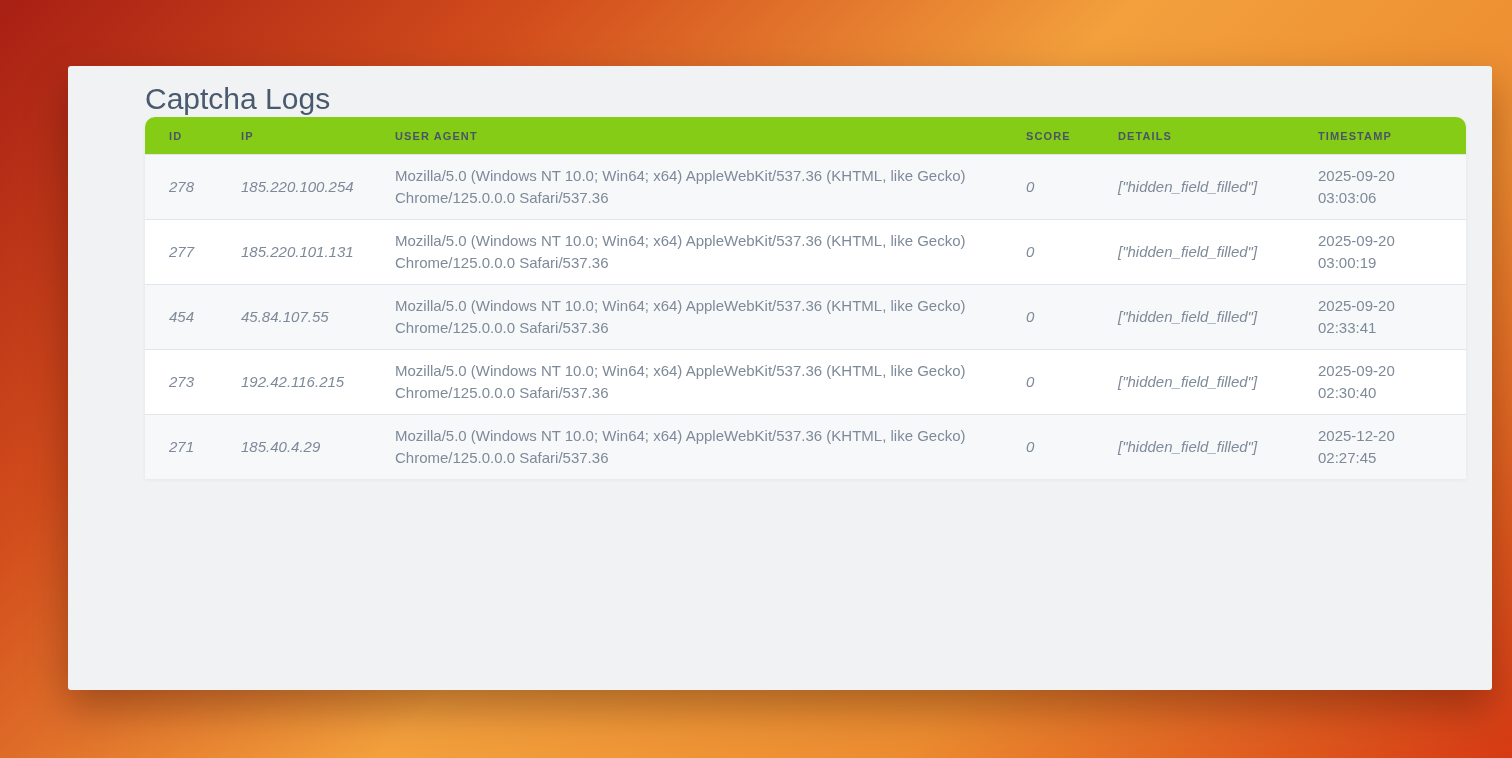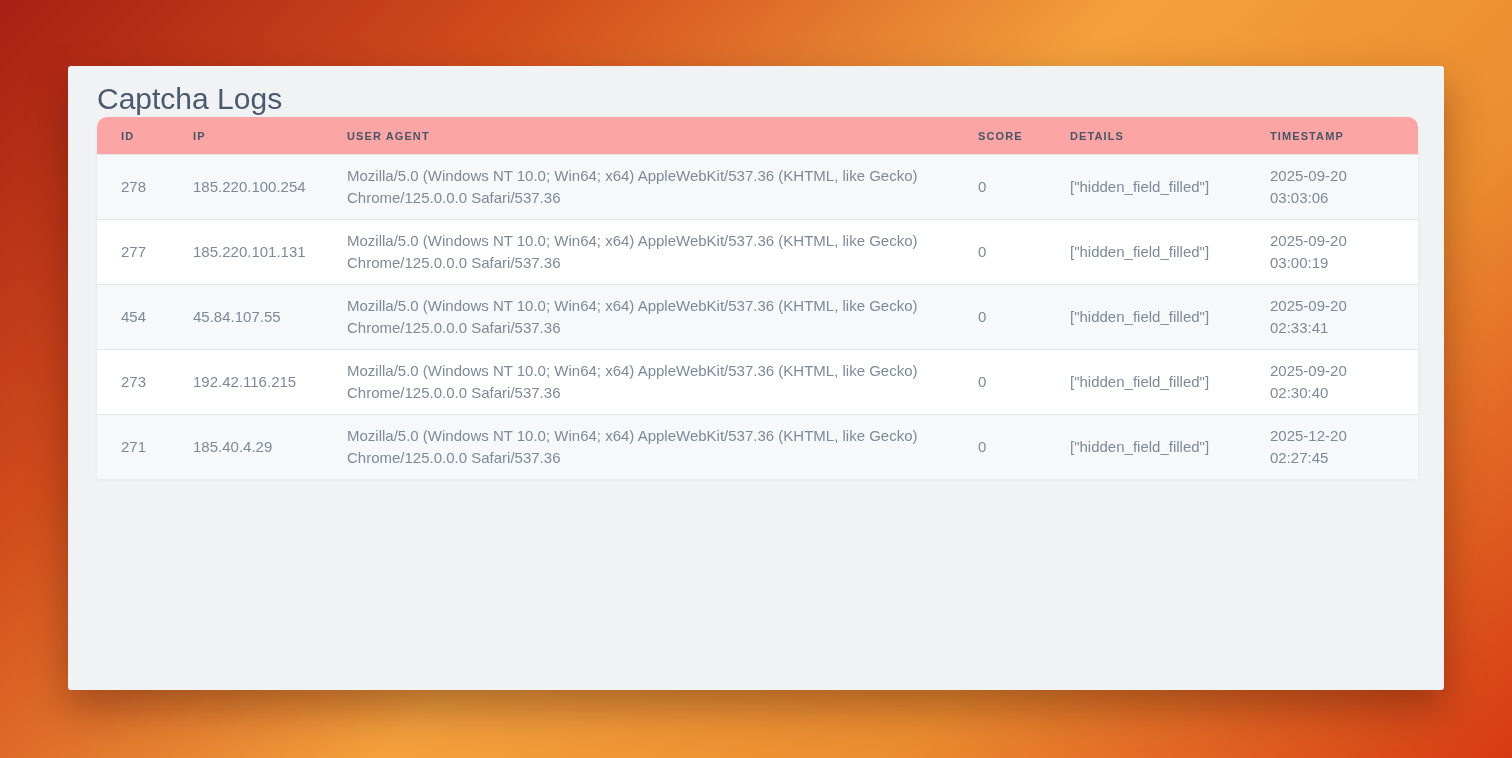--- a/index.html
+++ b/index.html
@@ -17,20 +17,21 @@
   .card {
     position: absolute;
     left: 68px;
     top: 66px;
     width: 1376px;
     height: 624px;
     background: #f1f2f4;
     border-radius: 3px;
     box-shadow: 0 18px 40px rgba(40, 5, 0, 0.35);
     overflow: hidden;
+    padding-left: 48px;
   }
   .card-title {
     margin: 0;
     padding: 14px 29px 0 29px;
     height: 51px;
     box-sizing: border-box;
     font-size: 30px;
     line-height: 37px;
     font-weight: 500;
     color: #4a5a6e;
@@ -54,40 +55,41 @@
   col.c-details  { width: 200px; }
   col.c-ts       { width: 172px; }
   thead th {
     text-align: left;
     font-size: 11px;
     font-weight: 700;
     letter-spacing: 1.1px;
     color: #4a5568;
     padding: 12px 16px 11px 24px;
     line-height: 14px;
-    background: #fca5a5;
+    background: #84cc16;
     white-space: nowrap;
   }
   tbody td {
     font-size: 15px;
     line-height: 22px;
     color: #7e8a99;
     padding: 10px 16px 10px 24px;
     vertical-align: middle;
     border-top: 1px solid #e2e5e9;
     word-wrap: break-word;
   }
   tbody tr {
     height: 64px;
   }
   tbody tr:nth-child(odd) {
     background: #f7f8fa;
   }
   td.c-id, td.c-ip, td.c-score, td.c-details {
     white-space: nowrap;
+    font-style: italic;
   }
   td.c-ts {
     padding-right: 40px;
   }
 </style>
 </head>
 <body>
 
 <div class="card">
   <h1 class="card-title">Captcha Logs</h1>

